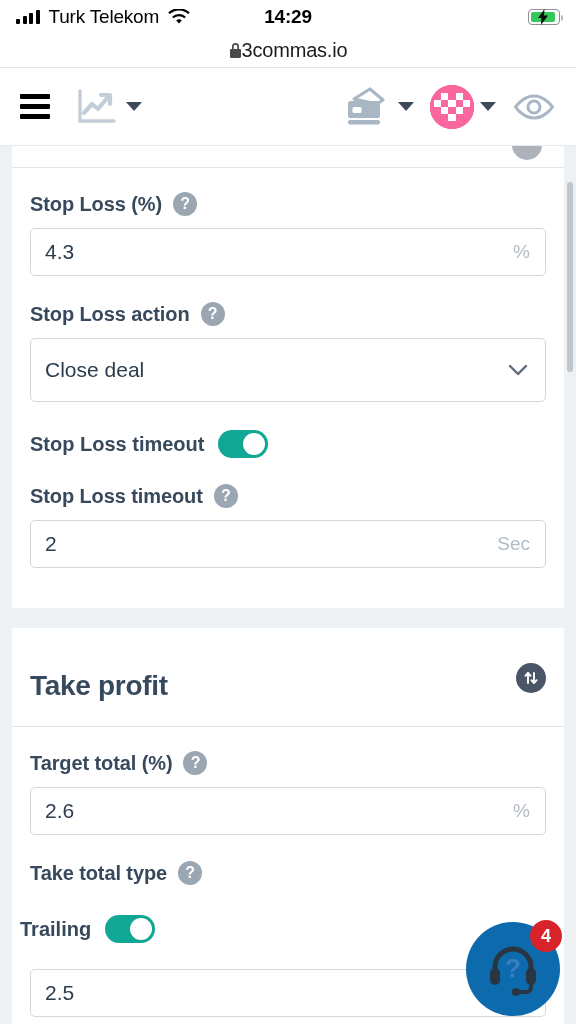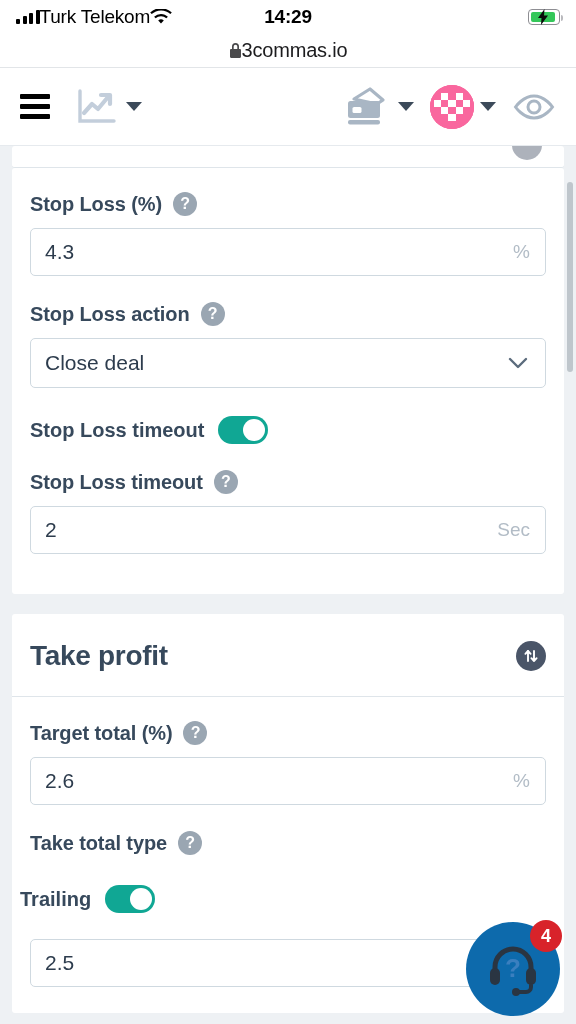--- a/index.html
+++ b/index.html
@@ -17,20 +17,21 @@
     height: 34px;
     background: #ffffff;
     display: flex;
     align-items: center;
     padding: 0 16px;
     position: relative;
   }
   .status-left {
     display: flex;
     align-items: center;
+    gap: 9px;
   }
   .signal-bars {
     display: flex;
     align-items: flex-end;
     gap: 2.5px;
     height: 14px;
   }
   .signal-bars i {
     display: block;
     width: 4px;
@@ -243,21 +244,21 @@
     font-size: 19px;
     color: #b2bcc6;
     pointer-events: none;
   }
   .select-wrap {
     position: relative;
     margin-top: 12px;
   }
   .select-box {
     width: 100%;
-    height: 50px;
+    height: 64px;
     border: 1px solid #cfd9e0;
     border-radius: 5px;
     background: #ffffff;
     padding: 0 46px 0 14px;
     display: flex;
     align-items: center;
     font-size: 21px;
     color: #2d3c4d;
     cursor: pointer;
   }
@@ -303,20 +304,21 @@
     display: flex;
     align-items: center;
     padding: 26px 18px 24px 18px;
     border-bottom: 1px solid #dfe5ea;
   }
   .section-title {
     font-size: 28px;
     font-weight: bold;
     color: #37495c;
     letter-spacing: -0.3px;
+    margin-top: 16px;
   }
   .section-icon {
     margin-left: auto;
     width: 30px;
     height: 30px;
     border-radius: 50%;
     background: #4a5568;
     display: flex;
     align-items: center;
     justify-content: center;

